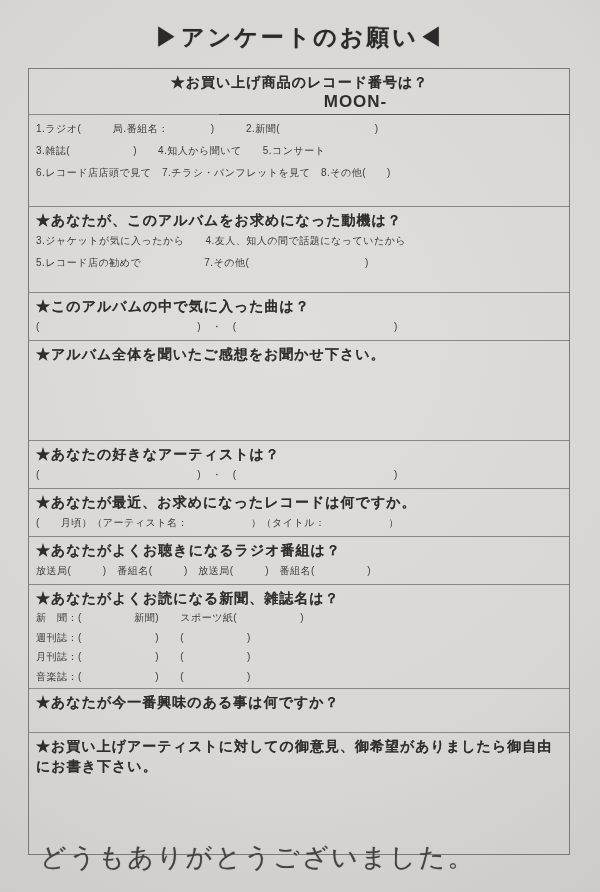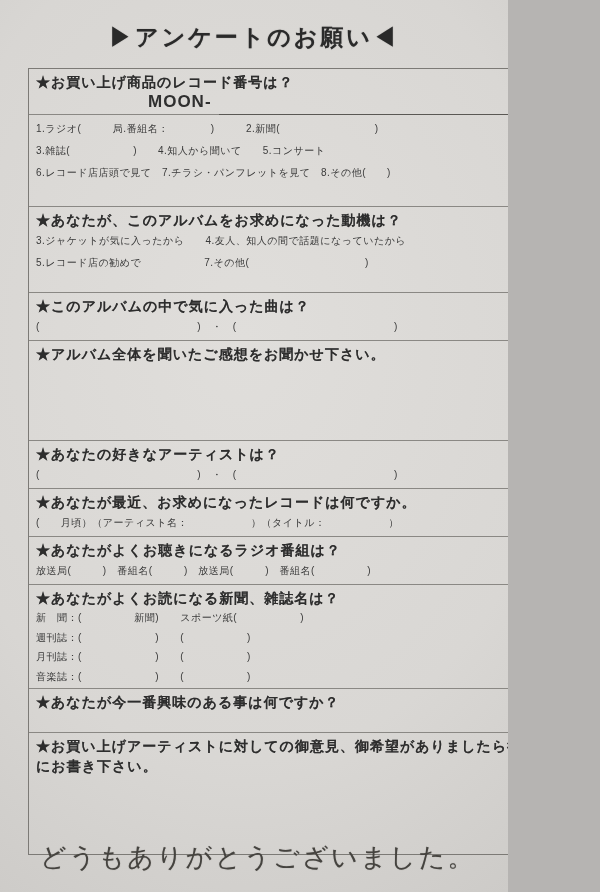--- a/index.html
+++ b/index.html
@@ -2,21 +2,21 @@
 <html><head>
 <meta charset="utf-8">
 <style>
   html,body { margin:0; padding:0; }
   body {
     width:600px; height:892px;
     font-family:"Liberation Sans", sans-serif;
     background:#b6b4b2;
   }
   .paper {
-    position:relative; width:508px; height:892px; overflow:hidden;
+    position:relative; width:600px; height:892px; overflow:hidden;
     background: radial-gradient(140% 105% at 48% 38%,
       #dfddda 0%, #d8d6d3 45%, #cccac7 72%, #bbb9b6 92%, #aeacaa 100%);
     color:#333;
   }
   .title {
     position:absolute; top:22px; left:0; width:100%;
     text-align:center; font-size:23px; font-weight:bold;
     letter-spacing:3px; color:#2a2a2a;
     text-shadow:0 0 1px rgba(42,42,42,.45);
   }
@@ -34,21 +34,21 @@
   .h {
     margin:0; font-size:14px; font-weight:bold; line-height:20px;
     letter-spacing:1px; color:#2d2d2d; white-space:normal;
     text-shadow:0 0 0.5px rgba(45,45,45,.5);
   }
   .ln {
     margin:0; font-size:10px; line-height:22px;
     letter-spacing:0.5px; color:#3a3a3a;
     white-space:pre; overflow:hidden;
   }
-  .r1 { min-height:42px; }
+  .r1 { min-height:42px;text-align:center; }
   .r2 { min-height:92px; }
   .r3 { min-height:86px; }
   .r4 { min-height:43px; }
   .r5 { min-height:100px; }
   .r6 { min-height:44px; }
   .r7 { min-height:43px; }
   .r8 { min-height:42px; }
   .r9 { min-height:100px; }
   .r9 .ln { line-height:19.5px; }
   .r10 { min-height:44px; }

